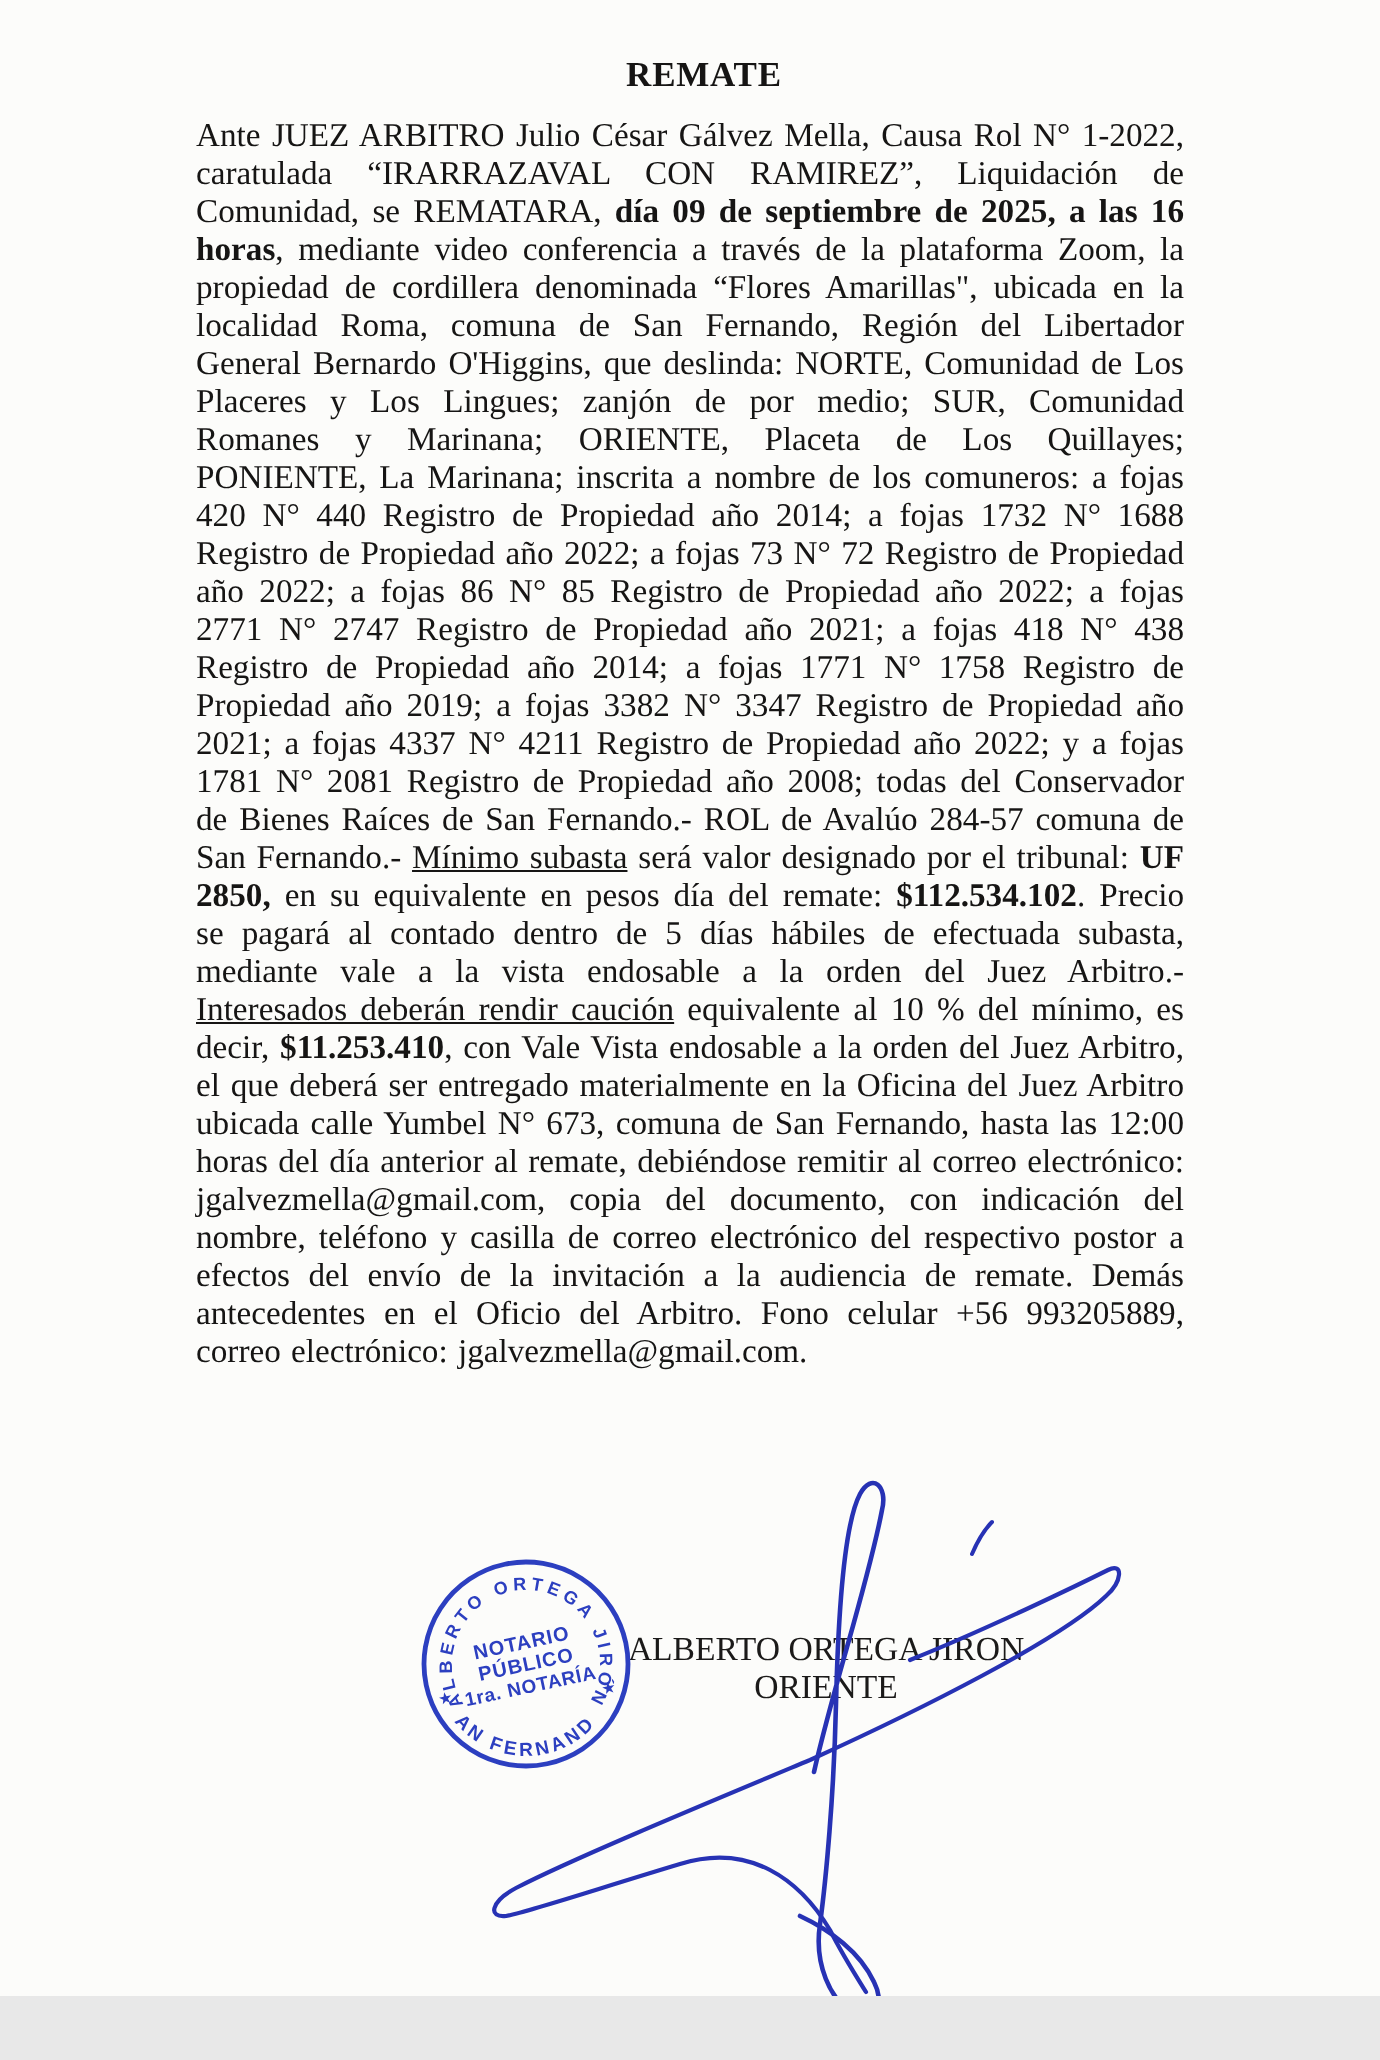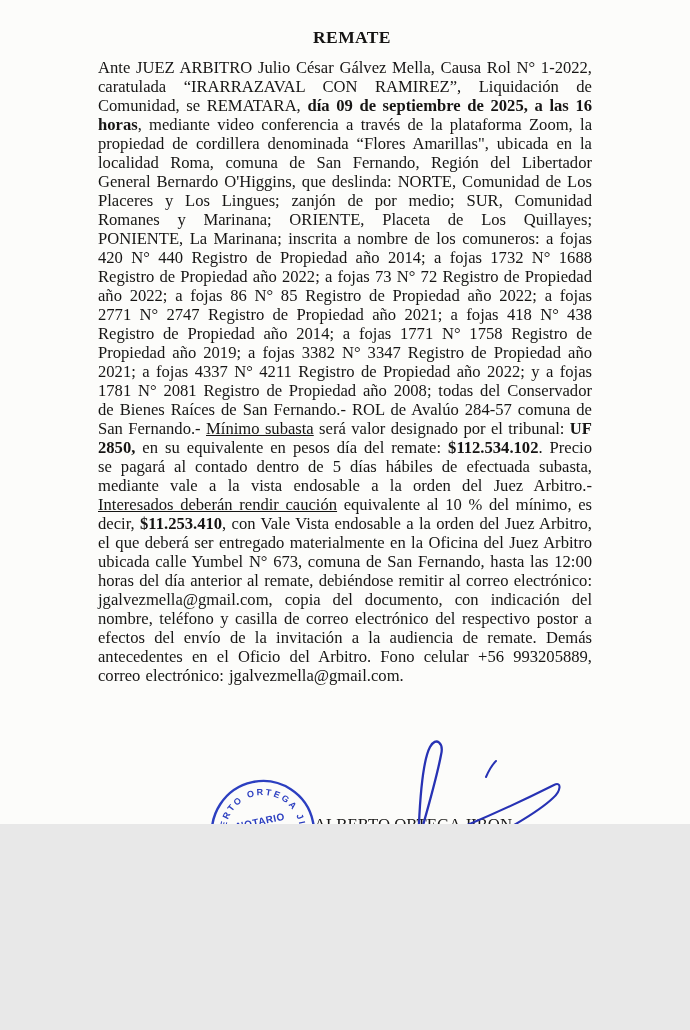--- a/index.html
+++ b/index.html
@@ -1,18 +1,18 @@
 <!DOCTYPE html>
 <html lang="es"><head>
 <meta charset="utf-8">
 <style>
   html,body{margin:0;padding:0;background:#e8e8e8;}
   .page{
     position:relative;
-    width:690px;height:824px;
+    width:690px;height:998px;
     margin:0 auto;
     background:#fcfcfa;
     overflow:hidden;
     font-family:"Liberation Serif","DejaVu Serif",serif;
     color:#161514;
     text-decoration:underline;
   }
   .doc-title{
     position:absolute;left:87px;top:27px;width:494px;margin:0;
     font-size:17.5px;font-weight:bold;text-align:center;
@@ -44,21 +44,21 @@
 <body>
 
 <div class="page">
 
   <h1 class="doc-title">REMATE</h1>
 
   <p class="doc-body"><span>Ante JUEZ ARBITRO Julio César Gálvez Mella, Causa Rol N° 1-2022, caratulada “IRARRAZAVAL CON RAMIREZ”, Liquidación de Comunidad, se REMATARA, </span><span class="b">día 09 de septiembre de 2025, a las 16 horas</span><span>, mediante video conferencia a través de la plataforma Zoom, la propiedad de cordillera denominada “Flores Amarillas", ubicada en la localidad Roma, comuna de San Fernando, Región del Libertador General Bernardo O'Higgins, que deslinda: NORTE, Comunidad de Los Placeres y Los Lingues; zanjón de por medio; SUR, Comunidad Romanes y Marinana; ORIENTE, Placeta de Los Quillayes; PONIENTE, La Marinana; inscrita a nombre de los comuneros: a fojas 420 N° 440 Registro de Propiedad año 2014; a fojas 1732 N° 1688 Registro de Propiedad año 2022; a fojas 73 N° 72 Registro de Propiedad año 2022; a fojas 86 N° 85 Registro de Propiedad año 2022; a fojas 2771 N° 2747 Registro de Propiedad año 2021; a fojas 418 N° 438 Registro de Propiedad año 2014; a fojas 1771 N° 1758 Registro de Propiedad año 2019; a fojas 3382 N° 3347 Registro de Propiedad año 2021; a fojas 4337 N° 4211 Registro de Propiedad año 2022; y a fojas 1781 N° 2081 Registro de Propiedad año 2008; todas del Conservador de Bienes Raíces de San Fernando.- ROL de Avalúo 284-57 comuna de San Fernando.- </span><span class="u">Mínimo subasta</span><span> será valor designado por el tribunal: </span><span class="b">UF 2850,</span><span> en su equivalente en pesos día del remate: </span><span class="b">$112.534.102</span><span>. Precio se pagará al contado dentro de 5 días hábiles de efectuada subasta, mediante vale a la vista endosable a la orden del Juez Arbitro.- </span><span class="u">Interesados deberán rendir caución</span><span> equivalente al 10 % del mínimo, es decir, </span><span class="b">$11.253.410</span><span>, con Vale Vista endosable a la orden del Juez Arbitro, el que deberá ser entregado materialmente en la Oficina del Juez Arbitro ubicada calle Yumbel N° 673, comuna de San Fernando, hasta las 12:00 horas del día anterior al remate, debiéndose remitir al correo electrónico: jgalvezmella@gmail.com, copia del documento, con indicación del nombre, teléfono y casilla de correo electrónico del respectivo postor a efectos del envío de la invitación a la audiencia de remate. Demás antecedentes en el Oficio del Arbitro. Fono celular +56 993205889, correo electrónico: jgalvezmella@gmail.com.</span></p>
 
   <div class="typed-name">
     <div>ALBERTO ORTEGA JIRON</div>
-    <div>RAMIREZ</div>
+    <div>ORIENTE</div>
   </div>
 
   <svg class="overlay" viewBox="0 0 690 1030" aria-hidden="true">
 
     <g transform="rotate(-12 263 832)" fill="none">
       <circle cx="263" cy="832" r="51" stroke-width="2.4" stroke="#2c3fc0"></circle>
       <path id="arcTop" d="M 227.8 843.4 A 37 37 0 1 1 290.5 856.8" fill="none"></path>
       <path id="arcBot" d="M 220.7 850.0 A 46 46 0 0 0 294.4 865.6" fill="none"></path>
       <text class="ring-top" fill="#2c3fc0">
         <textPath href="#arcTop" startOffset="50%" text-anchor="middle">ALBERTO ORTEGA JIRÓN</textPath>

